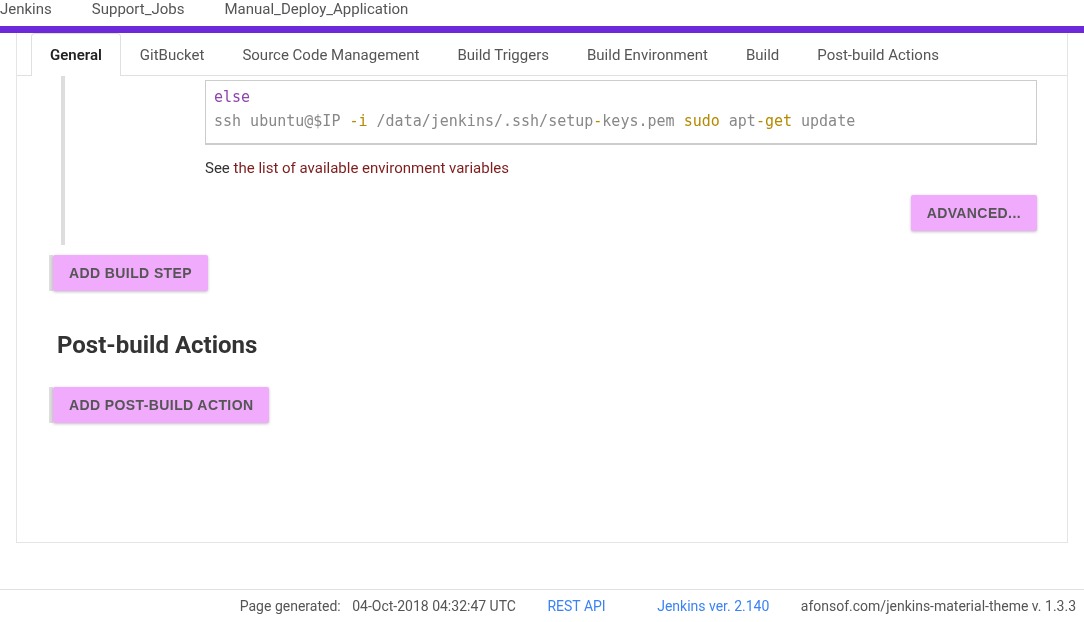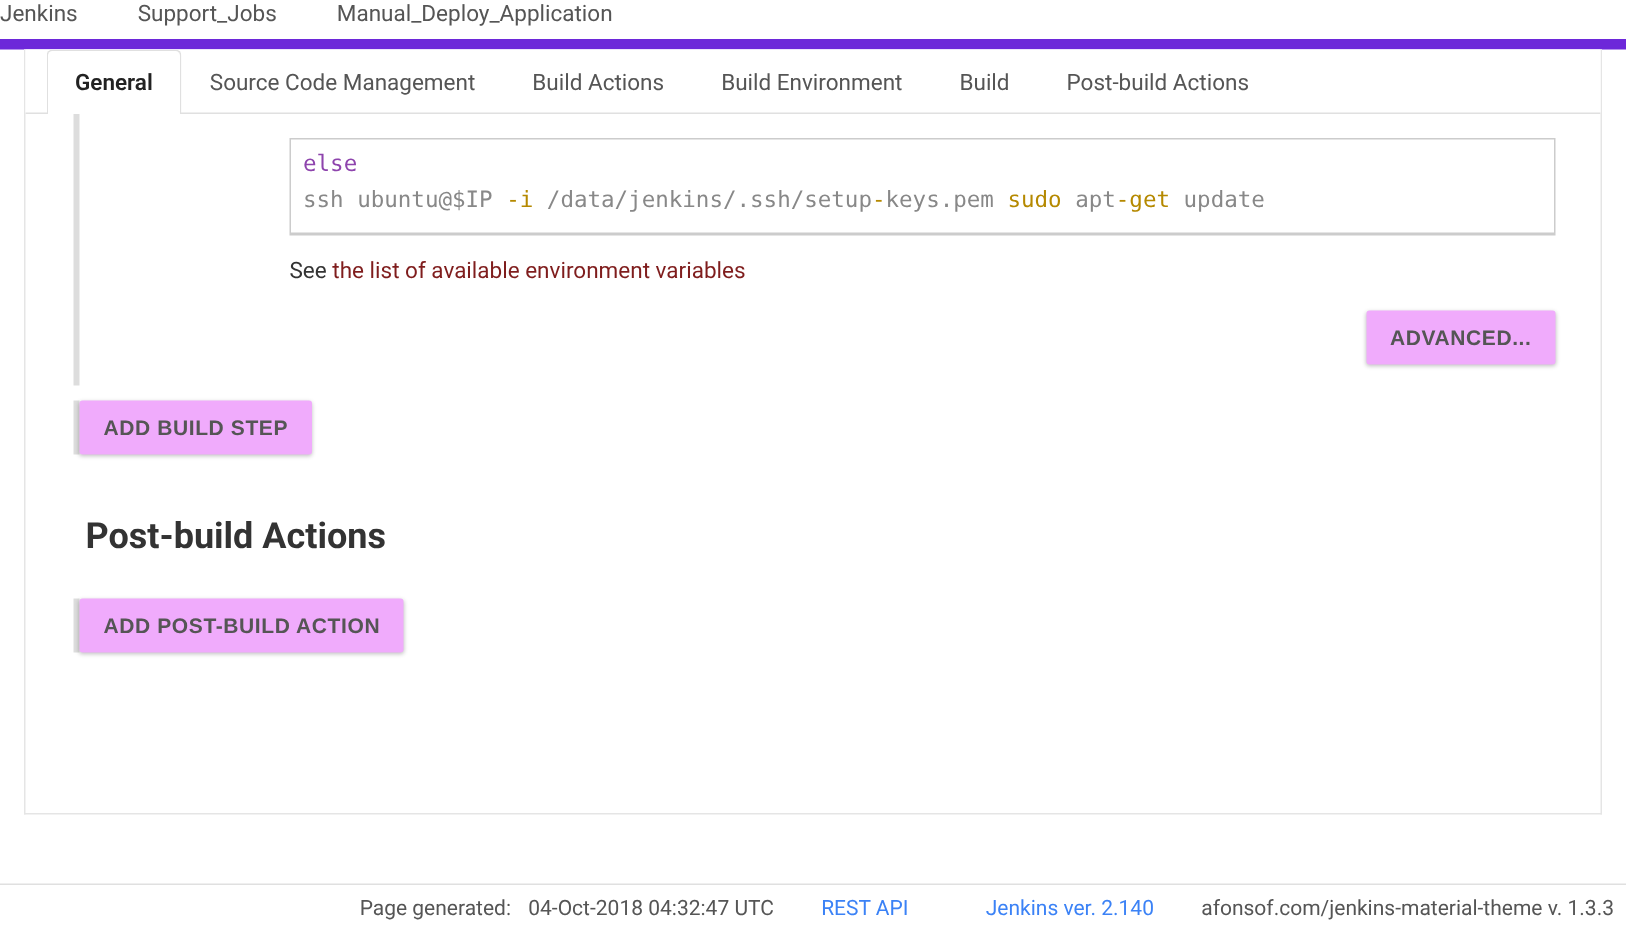--- a/index.html
+++ b/index.html
@@ -50,23 +50,23 @@
   .tab.active {
     font-weight: 600;
     color: #222;
     border-color: #e0e0e0;
     background: #fff;
   }
   .content {
     padding: 0 20px 20px 20px;
   }
   .build-step {
-    margin-left: 12px;
+    margin-left: 24px;
     border-left: 4px solid #ddd;
-    padding: 16px 10px 14px 10px;
+    padding: 4px 10px 14px 10px;
     position: relative;
   }
   .code-box {
     margin-left: 130px;
     border: 1px solid #ccc;
     border-bottom: 2px solid #ccc;
     font-family: "Menlo", "Consolas", monospace;
     font-size: 15px;
     padding: 4px 8px 10px 8px;
     background: #fff;
@@ -136,22 +136,23 @@
 
 <div class="breadcrumb">
   <span>Jenkins</span>
   <span>Support_Jobs</span>
   <span>Manual_Deploy_Application</span>
 </div>
 
 <div class="main-panel">
   <div class="tabs">
     <div class="tab active">General</div>
+    <div class="tab">GitBucket</div>
     <div class="tab">Source Code Management</div>
-    <div class="tab">Build Actions</div>
+    <div class="tab">Build Triggers</div>
     <div class="tab">Build Environment</div>
     <div class="tab">Build</div>
     <div class="tab">Post-build Actions</div>
   </div>
 
   <div class="content">
 
     <div class="build-step">
       <div class="code-box"><span class="kw-else">else</span>
 <span class="kw-cmd">ssh</span><span class="kw-cmd"> ubuntu@$IP </span><span class="kw-op">-i</span><span class="kw-cmd"> /data/jenkins/.ssh/setup</span><span class="kw-op">-</span><span class="kw-cmd">keys</span><span class="kw-cmd">.</span><span class="kw-pem">pem </span><span class="kw-sudo">sudo</span><span class="kw-cmd"> apt</span><span class="kw-op">-</span><span class="kw-get">get</span><span class="kw-cmd"> update</span></div>

